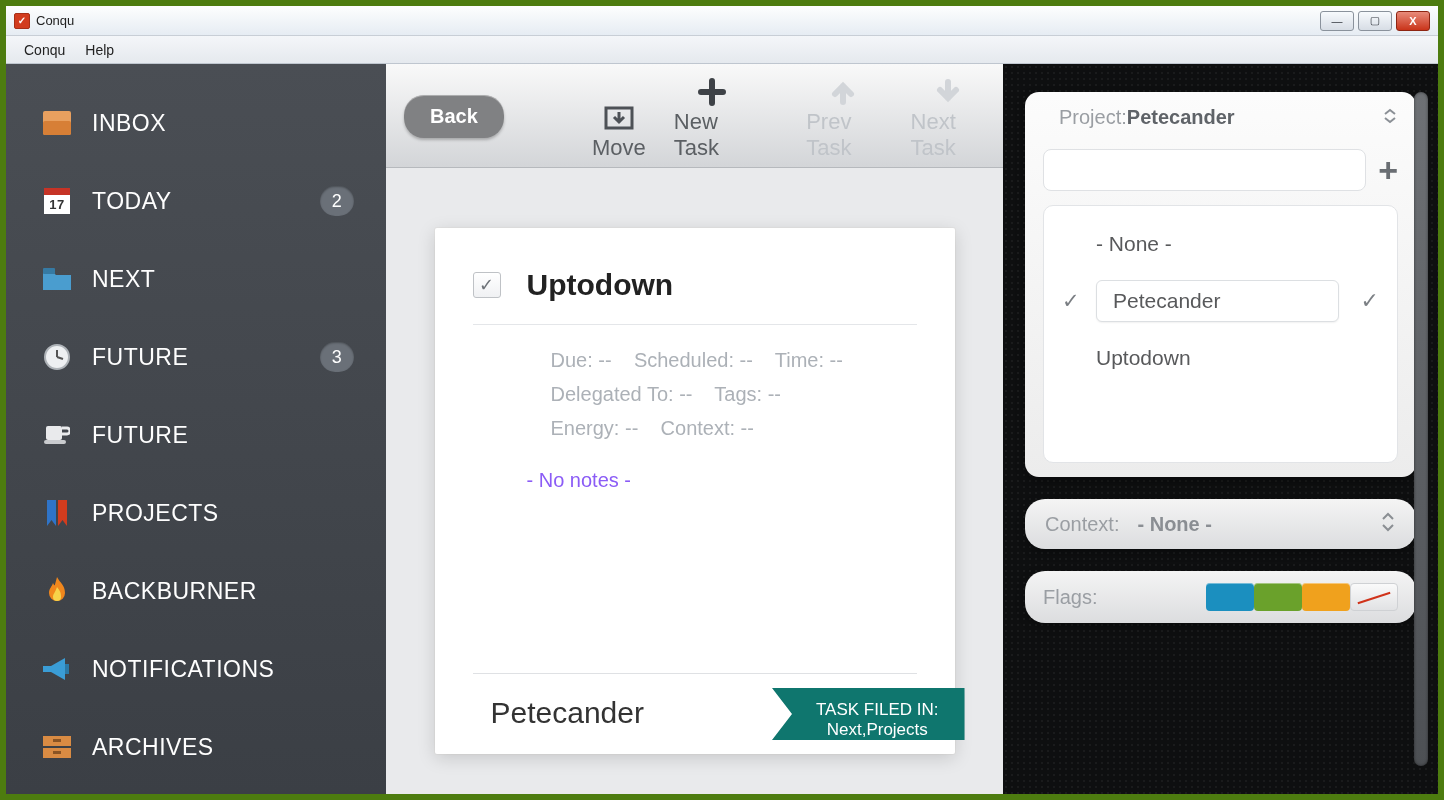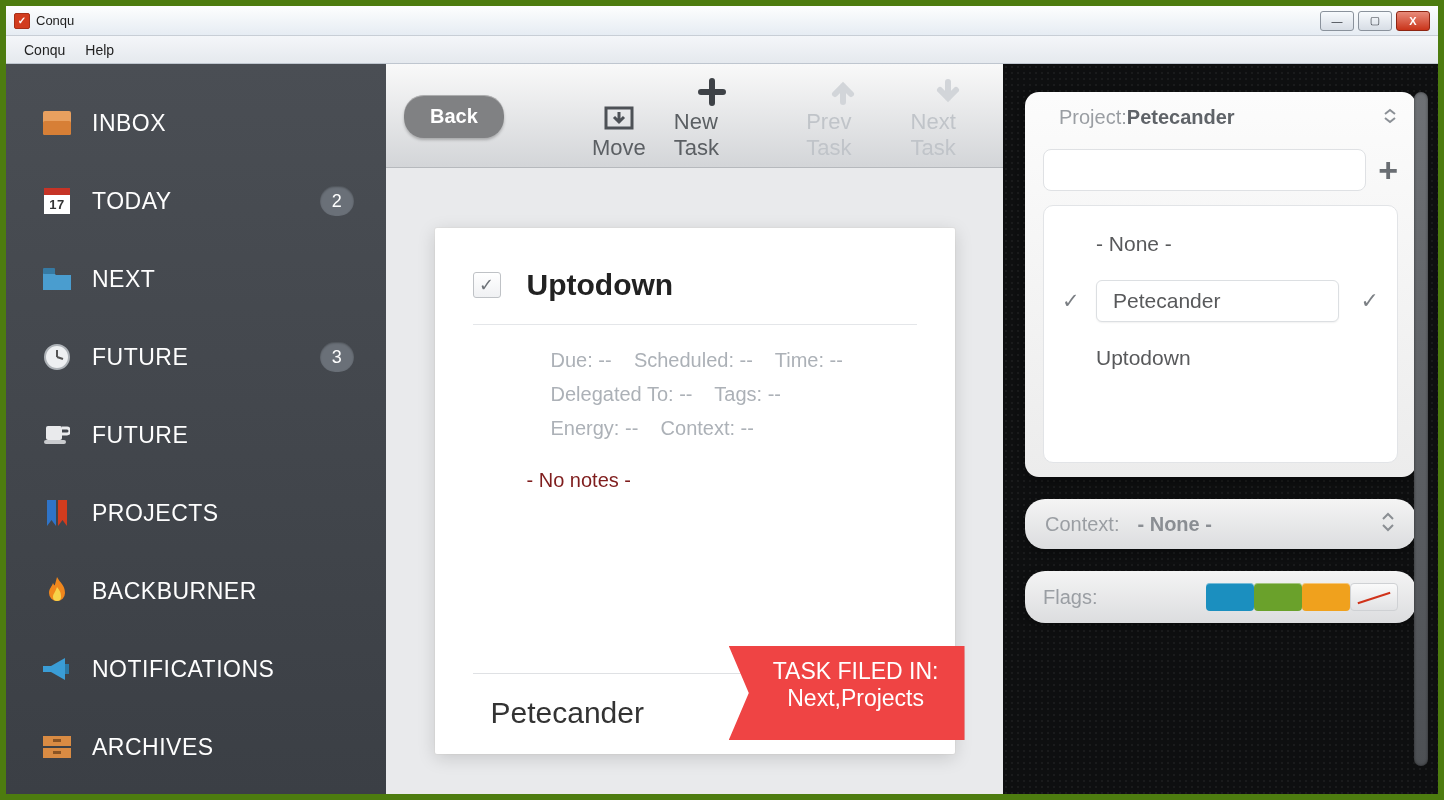--- a/index.html
+++ b/index.html
@@ -36,25 +36,25 @@
 .tb-spacer { flex: 1; }
 .tb-group-right { display: flex; gap: 30px; }
 
 .card-wrap { flex: 1; padding: 60px 30px 40px 30px; display: flex; justify-content: center; }
 .card { width: 520px; background: #fff; border-radius: 2px; box-shadow: 0 4px 18px rgba(0,0,0,.15), 0 0 0 1px #e5e5e5; padding: 40px 38px 0 38px; position: relative; display: flex; flex-direction: column; }
 .card-title-row { display: flex; align-items: center; gap: 26px; }
 .checkbox { width: 28px; height: 26px; border: 1px solid #bfc2c6; border-radius: 3px; background: linear-gradient(#fff,#f0f1f3); display: flex; align-items: center; justify-content: center; color: #6d7278; font-size: 18px; cursor: pointer; }
 .card-title { font-size: 30px; font-weight: bold; color: #222; }
 .card-hr { border: none; border-top: 1px solid #e4e6e9; margin: 22px 0 18px 0; }
 .meta-line { color: #acb1b7; font-size: 20px; line-height: 1.7; margin-left: 78px; }
-.notes { color: #7f1d1d; font-size: 20px; margin: 24px 0 12px 54px; }
+.notes { color: #8b5cf6; font-size: 20px; margin: 24px 0 12px 54px; }
 .card-footer { margin-top: auto; border-top: 1px solid #dfe1e4; padding: 22px 0 24px 0; display: flex; align-items: center; }
 .project-name { font-size: 30px; color: #333; margin-left: 18px; }
 
-.ribbon { position: absolute; right: -10px; bottom: 14px; background: #ef4444; color: #fff; text-align: center; font-size: 23px; padding: 12px 26px 28px 44px; box-shadow: 0 4px 8px rgba(0,0,0,.25); clip-path: polygon(0 0, 100% 0, 100% 100%, 0 100%, 20px 50%); }
+.ribbon { position: absolute; right: -10px; bottom: 14px; background: #0f766e; color: #fff; text-align: center; font-size: 17px; padding: 12px 26px 0 44px; box-shadow: 0 4px 8px rgba(0,0,0,.25); clip-path: polygon(0 0, 100% 0, 100% 100%, 0 100%, 20px 50%); }
 .ribbon::after { content: ""; position: absolute; right: 0; top: 100%; border: 5px solid transparent; border-top-color: #7e2611; border-left-color: #7e2611; }
 
 
 .rightpanel { width: 435px; background: #0e0f10; background-image: radial-gradient(#1a1b1c 1px, transparent 1px); background-size: 6px 6px; padding: 28px 22px 0 22px; display: flex; flex-direction: column; gap: 22px; position: relative; }
 .panel-card { background: linear-gradient(#fcfcfc,#ececec); border-radius: 14px; box-shadow: 0 4px 10px rgba(0,0,0,.4); padding: 14px 18px; }
 .panel-header { display: flex; align-items: center; color: #9a9ea3; font-size: 20px; padding-bottom: 10px; margin-left: 16px; }
 .panel-header .val { color: #5f6368; font-weight: bold; }
 .panel-header .expando { margin-left: auto; color: #8b9096; cursor: pointer; }
 .proj-search-row { display: flex; align-items: center; gap: 12px; margin: 10px 0 14px 0; }
 .proj-search { flex: 1; height: 42px; background: #fff; border: 1px solid #dfe1e4; border-radius: 8px; }

